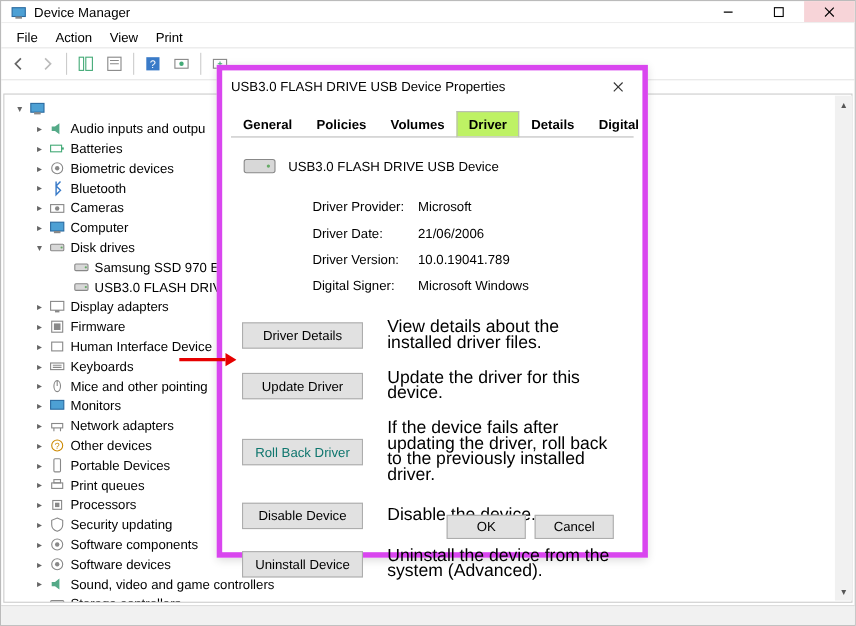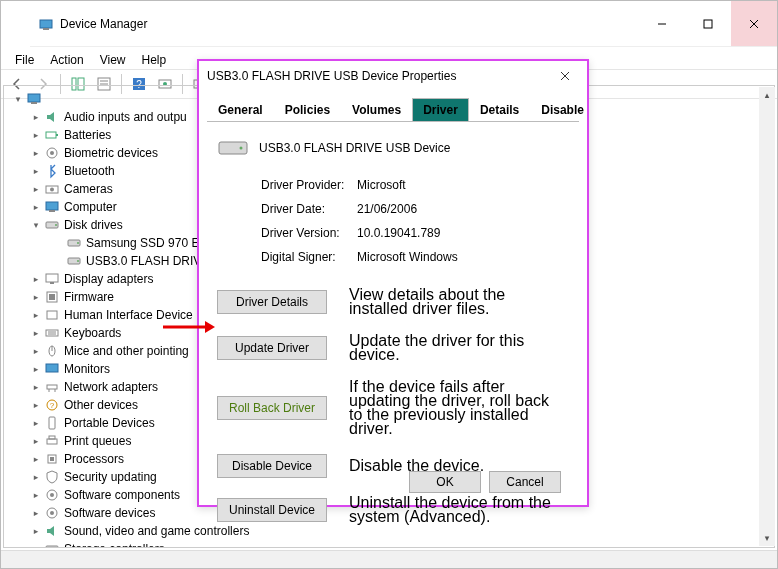--- a/index.html
+++ b/index.html
@@ -1,20 +1,20 @@
 <!DOCTYPE html>
 <html><head>
 <meta charset="utf-8">
 <style>
 * { box-sizing: border-box; margin: 0; padding: 0; font-family: "Segoe UI", Tahoma, sans-serif; }
 body { background: #fff; width: 778px; height: 569px; overflow: hidden; position: relative; }
 
 
 .window { width: 778px; height: 569px; border: 1px solid #bbb; background: #fff; position: relative; }
-.titlebar { height: 46px; display: flex; align-items: center; padding: 0 0 0 8px; border-bottom: 1px solid #eee; margin-left: 29px; }
+.titlebar { height: 20px; display: flex; align-items: center; padding: 0 0 0 8px; border-bottom: 1px solid #eee; }
 .titlebar .icon-slot { width: 16px; height: 16px; margin-right: 6px; display: flex; align-items: center; justify-content: center; }
 .titlebar .title { font-size: 12px; flex: 1; }
 .win-controls { display: flex; height: 100%; }
 .win-btn { width: 46px; height: 100%; display: flex; align-items: center; justify-content: center; font-size: 11px; font-family: "Segoe MDL2 Assets", sans-serif; cursor: default; }
 .win-btn.close { background: #f7d4d8; }
 .win-btn svg { width: 10px; height: 10px; }
 
 .menubar { height: 22px; display: flex; align-items: flex-end; padding: 0 6px; font-size: 12px; }
 .menubar .menu { padding: 2px 8px; }
 
@@ -28,39 +28,39 @@
 .tree ul { list-style: none; padding-left: 0; }
 .tree ul ul { padding-left: 18px; }
 .tree ul ul ul { padding-left: 22px; }
 .tree li { display: block; white-space: nowrap; }
 .row { display: flex; align-items: center; height: 18px; }
 .exp { width: 12px; height: 12px; margin-right: 2px; display: inline-flex; align-items: center; justify-content: center; font-size: 9px; color: #666; cursor: default; }
 .ticon { width: 16px; height: 16px; margin-right: 4px; display: inline-flex; align-items: center; justify-content: center; }
 .tlabel { }
 
 
-.dialog { position: absolute; left: 196px; top: 58px; width: 392px; height: 448px; background: #fff; border: 2px solid #d946ef; box-shadow: 0 2px 8px rgba(0,0,0,.15); z-index: 10; }
+.dialog { position: absolute; left: 196px; top: 58px; width: 392px; height: 448px; background: #fff; border: 5px solid #d946ef; box-shadow: 0 2px 8px rgba(0,0,0,.15); z-index: 10; }
 .dialog .dtitle { height: 30px; display: flex; align-items: center; padding: 0 8px; font-size: 12px; }
 .dialog .dtitle .spacer { flex: 1; }
 .dialog .dclose { width: 28px; height: 28px; display: flex; align-items: center; justify-content: center; }
 .tabs { display: flex; padding: 6px 8px 0 8px; font-size: 12px; }
 .tab { padding: 4px 10px; border: 1px solid transparent; margin-right: 0; cursor: default; position: relative; top: 1px; font-weight: bold; }
-.tab.active { border: 1px solid #bbb; border-bottom: 1px solid #fff; background: #0f766e; }
+.tab.active { border: 1px solid #bbb; border-bottom: 1px solid #fff; background: #bef264; }
 .tabbody { border-top: 1px solid #bbb; margin: 0 8px; padding: 14px 10px 0 10px; font-size: 12px; height: 360px; position: relative; }
 .dev-header { display: flex; align-items: center; margin-bottom: 18px; }
 .dev-icon { width: 32px; height: 24px; margin-right: 10px; display: flex; align-items: center; justify-content: center; }
 .dev-name { font-size: 12px; }
-.info-table { margin-left: 44px; }
+.info-table { margin-left: 64px; }
 .info-row { display: flex; margin-bottom: 10px; font-size: 12px; }
 .info-label { width: 96px; }
 .info-value { }
 .btn-rows { margin-top: 24px; }
 .btn-row { display: flex; align-items: center; margin-bottom: 18px; }
 .action-btn { width: 110px; height: 24px; font-size: 12px; background: #e1e1e1; border: 1px solid #adadad; cursor: default; display: flex; align-items: center; justify-content: center; }
-.action-btn.disabled { color: #4d7c0f; }
+.action-btn.disabled { color: #0f766e; }
 .btn-desc { margin-left: 22px; font-size: 16px; line-height: 14px; max-width: 210px; }
 .dlg-buttons { position: absolute; right: 26px; bottom: 12px; display: flex; gap: 8px; }
 .dlg-btn { width: 72px; height: 22px; font-size: 12px; background: #e1e1e1; border: 1px solid #adadad; display: flex; align-items: center; justify-content: center; }
 
 .scrollbar-v { position: absolute; right: 2px; top: 86px; width: 16px; bottom: 22px; background: #f1f1f1; }
 .scroll-arrow { height: 16px; display: flex; align-items: center; justify-content: center; font-size: 9px; color: #555; }
 .scroll-track { position: absolute; top: 16px; bottom: 16px; left: 0; right: 0; }
 
 .statusbar { position: absolute; bottom: 0; left: 0; right: 0; height: 18px; background: #f1f1f1; border-top: 1px solid #ddd; }
 
@@ -98,21 +98,21 @@
             <line x1="9" y1="1" x2="1" y2="9" stroke="#000"></line>
           </svg>
         </div>
     </div>
   </div>
 
   <div class="menubar">
     <span class="menu">File</span>
     <span class="menu">Action</span>
     <span class="menu">View</span>
-    <span class="menu">Help</span>
+    <span class="menu">Print</span>
   </div>
 
   <div class="toolbar">
     <div class="tb-btn">
         <svg viewBox="0 0 16 16">
           <path d="M10 3 L5 8 L10 13" fill="none" stroke="#666" stroke-width="1.5"></path>
         </svg>
       </div>
     <div class="tb-btn">
         <svg viewBox="0 0 16 16">
@@ -496,21 +496,21 @@
             <line x1="9" y1="1" x2="1" y2="9" stroke="#333"></line>
           </svg>
         </span>
     </div>
     <div class="tabs">
       <div class="tab">General</div>
       <div class="tab">Policies</div>
       <div class="tab">Volumes</div>
       <div class="tab active">Driver</div>
       <div class="tab">Details</div>
-      <div class="tab">Disable</div>
+      <div class="tab">Digital</div>
     </div>
     <div class="tabbody">
       <div class="dev-header">
         <span class="dev-icon">
           <svg viewBox="0 0 32 24">
               <rect x="2" y="6" width="28" height="12" rx="2" fill="#d8d8d8" stroke="#888"></rect>
               <circle cx="24" cy="12" r="1.5" fill="#6a6"></circle>
             </svg>
         </span>
         <span class="dev-name">USB3.0 FLASH DRIVE USB Device</span>

